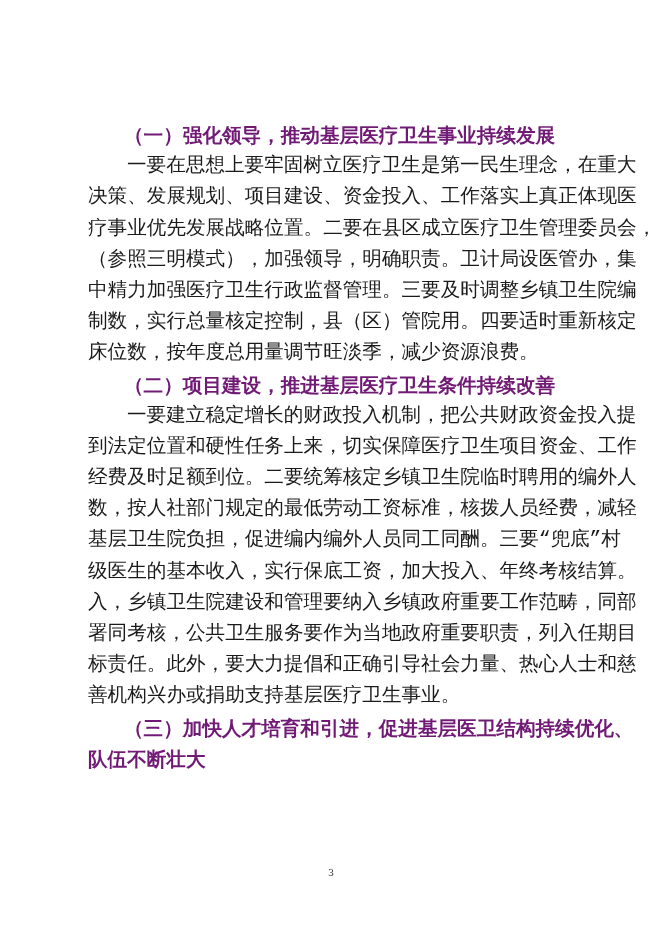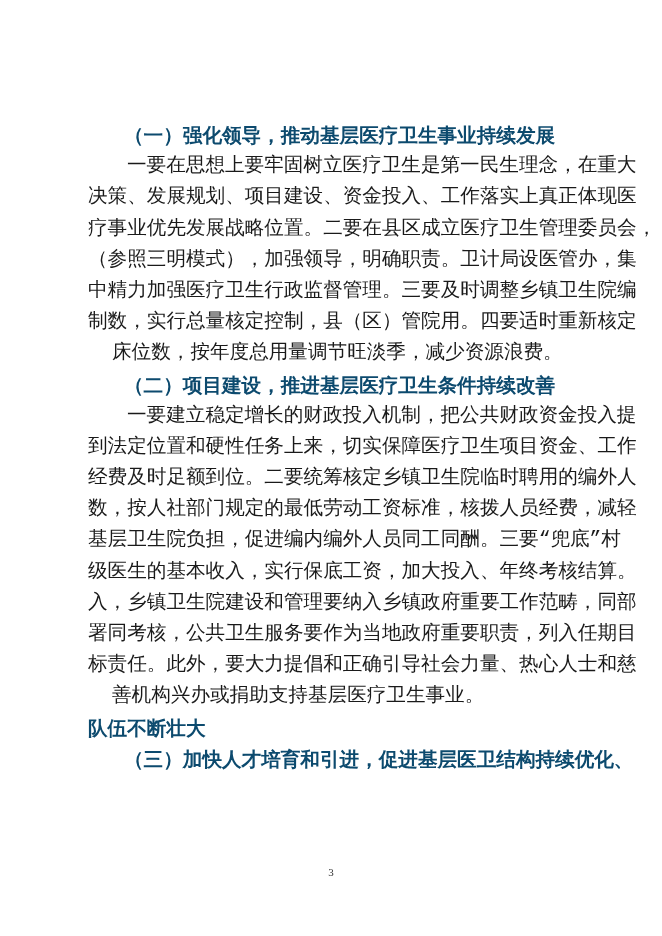--- a/index.html
+++ b/index.html
@@ -14,29 +14,29 @@
     .line {
       height: 31.2px;
       line-height: 31.2px;
       font-size: 19.6px;
       white-space: nowrap;
       text-align: justify;
       text-align-last: justify;
       font-family: Liberation Mono, monospace;
       letter-spacing: 0px;
     }
-    .line.last { text-align-last: left; margin-left: 24px; }
+    .line.last { text-align-last: left; }
     .heading {
       font-family: "DejaVu Sans", "Liberation Sans", sans-serif;
       font-weight: bold;
       font-size: 19.6px;
       height: 31.2px;
       line-height: 31.2px;
       white-space: nowrap;
-      color: #0c4a6e;
+      color: #701a75;
     }
     .indent { padding-left: 39px; }
     .heading.indent { padding-left: 36px; }
     .page-number {
       position: absolute;
       left: 0; right: 0;
       top: 866px;
       text-align: center;
       font-family: "Liberation Serif", serif;
       font-size: 11px;
@@ -62,17 +62,17 @@
   <div class="line">到法定位置和硬性任务上来，切实保障医疗卫生项目资金、工作</div>
   <div class="line">经费及时足额到位。二要统筹核定乡镇卫生院临时聘用的编外人</div>
   <div class="line">数，按人社部门规定的最低劳动工资标准，核拨人员经费，减轻</div>
   <div class="line">基层卫生院负担，促进编内编外人员同工同酬。三要“兜底”村</div>
   <div class="line">级医生的基本收入，实行保底工资，加大投入、年终考核结算。</div>
   <div class="line">入，乡镇卫生院建设和管理要纳入乡镇政府重要工作范畴，同部</div>
   <div class="line">署同考核，公共卫生服务要作为当地政府重要职责，列入任期目</div>
   <div class="line">标责任。此外，要大力提倡和正确引导社会力量、热心人士和慈</div>
   <div class="line last">善机构兴办或捐助支持基层医疗卫生事业。</div>
 
+  <div class="heading indent">（三）加快人才培育和引进，促进基层医卫结构持续优化、</div>
   <div class="heading">队伍不断壮大</div>
-  <div class="heading indent">（三）加快人才培育和引进，促进基层医卫结构持续优化、</div>
 </div>
 
 <div class="page-number">3</div>
 
 </body></html>

